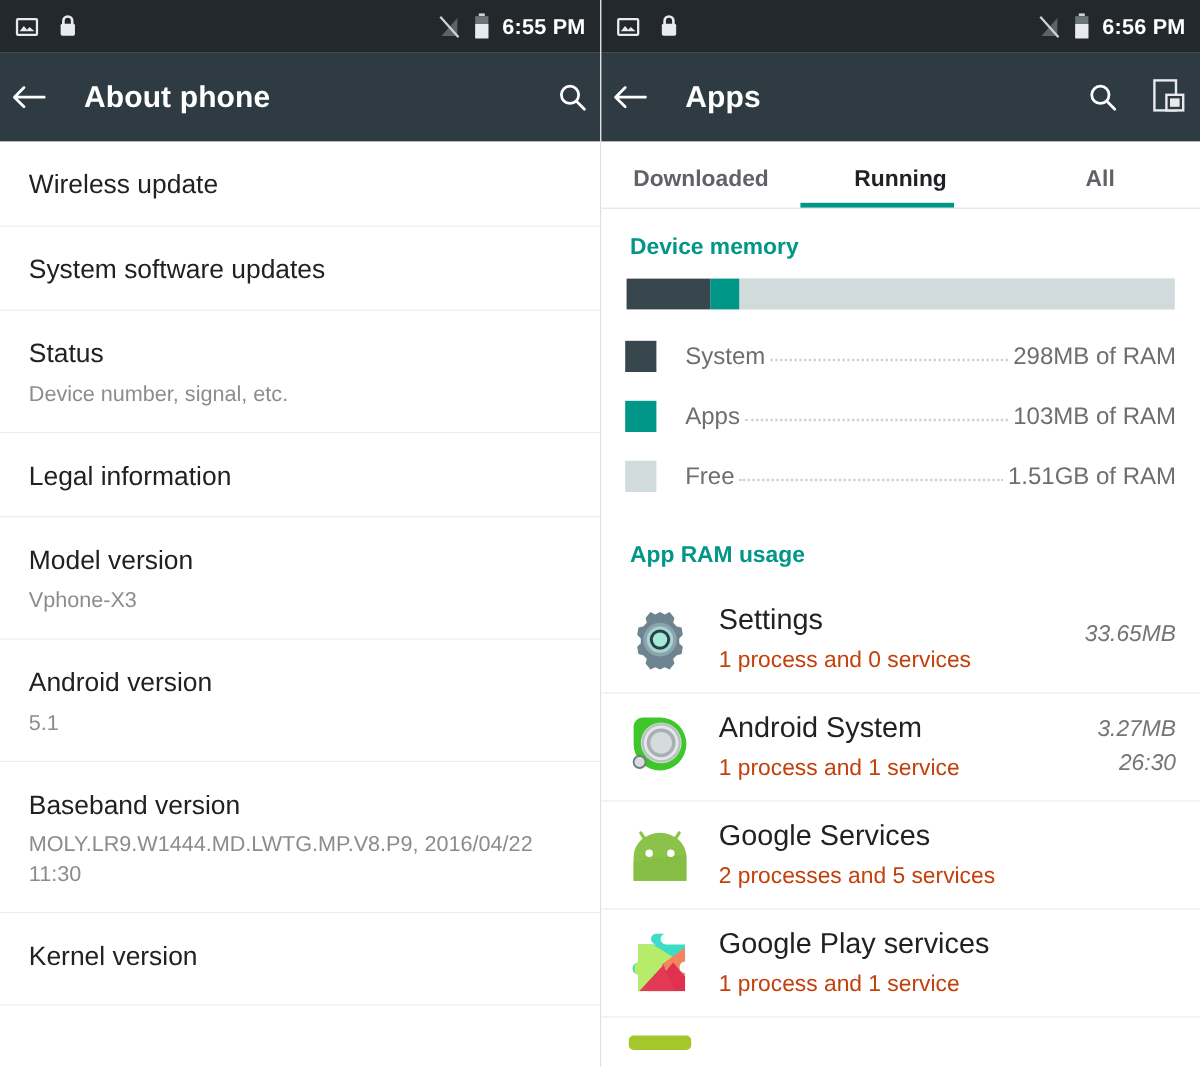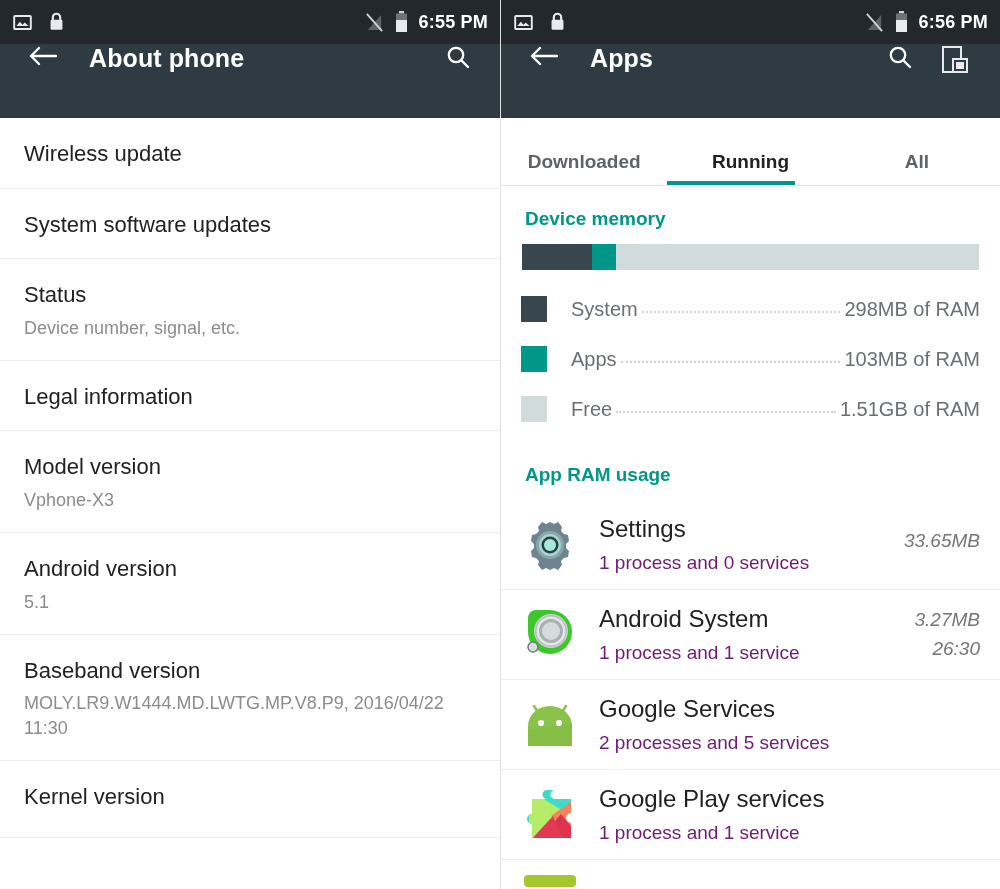--- a/index.html
+++ b/index.html
@@ -18,41 +18,41 @@
     padding: 0 12px; color: #e8eaed;
   }
   .sb-left { display: flex; align-items: center; gap: 14px; }
   .sb-right { display: flex; align-items: center; gap: 10px; margin-left: auto; }
   .sb-clock { font-size: 18px; font-weight: bold; color: #ffffff; letter-spacing: .2px; }
 
   .ic { display: inline-block; line-height: 0; }
 
   
   .appbar {
-    height: 74px; background: #2f3b42; display: flex; align-items: flex-start;
-    padding: 0 29px; color: #fff;
+    height: 74px; background: #2f3b42; display: flex; align-items: center;
+    padding: 0 10px; color: #fff;
   }
   .appbar .title {
     font-size: 25px; font-weight: bold; margin-left: 32px; color: #fff;
     letter-spacing: .1px;
   }
   .appbar .spacer { flex: 1; }
   .appbar .act { margin-left: 24px; cursor: pointer; }
 
   
   .list { background: #fff; }
   .row {
     padding: 22px 24px 20px 24px; border-bottom: 1px solid #eceded;
   }
   .row .t { font-size: 22px; color: #212121; line-height: 1.25; }
   .row .s { font-size: 18px; color: #8c8c8c; margin-top: 7px; line-height: 1.35; }
 
   
   .tabs {
-    height: 68px; display: flex; align-items: flex-end;
+    height: 56px; display: flex; align-items: flex-end;
     border-bottom: 1px solid #e3e3e3; position: relative; background: #fff;
   }
   .tab {
     flex: 1; text-align: center; font-size: 19px; font-weight: bold;
     color: #5f6368; padding-bottom: 12px; cursor: pointer; white-space: nowrap;
   }
   .tab.active { color: #202124; }
   .tab.active::after {
     content: ""; display: block; height: 4px; background: #009688;
     position: absolute; bottom: 0; left: 33.33%; width: 25.6%;
@@ -80,21 +80,21 @@
   .leg-val { font-size: 20px; color: #6b6f72; white-space: nowrap; }
 
   
   .app-row {
     display: flex; align-items: center; padding: 14px 20px 14px 20px;
     border-bottom: 1px solid #ececec; min-height: 90px;
   }
   .app-icon { width: 58px; height: 58px; flex: none; margin-right: 20px; }
   .app-mid { flex: 1; min-width: 0; }
   .app-name { font-size: 24px; color: #212121; line-height: 1.2; }
-  .app-sub { font-size: 19px; color: #701a75; margin-top: 8px; }
+  .app-sub { font-size: 19px; color: #c2410c; margin-top: 8px; }
   .app-right { text-align: right; white-space: nowrap; margin-left: 10px; font-style: italic; }
   .app-size { font-size: 19px; color: #757575; line-height: 1.2; }
   .app-time { font-size: 19px; color: #757575; margin-top: 6px; }
 </style>
 </head>
 <body>
 
 <div class="screen">
 
   <div class="pane left">

